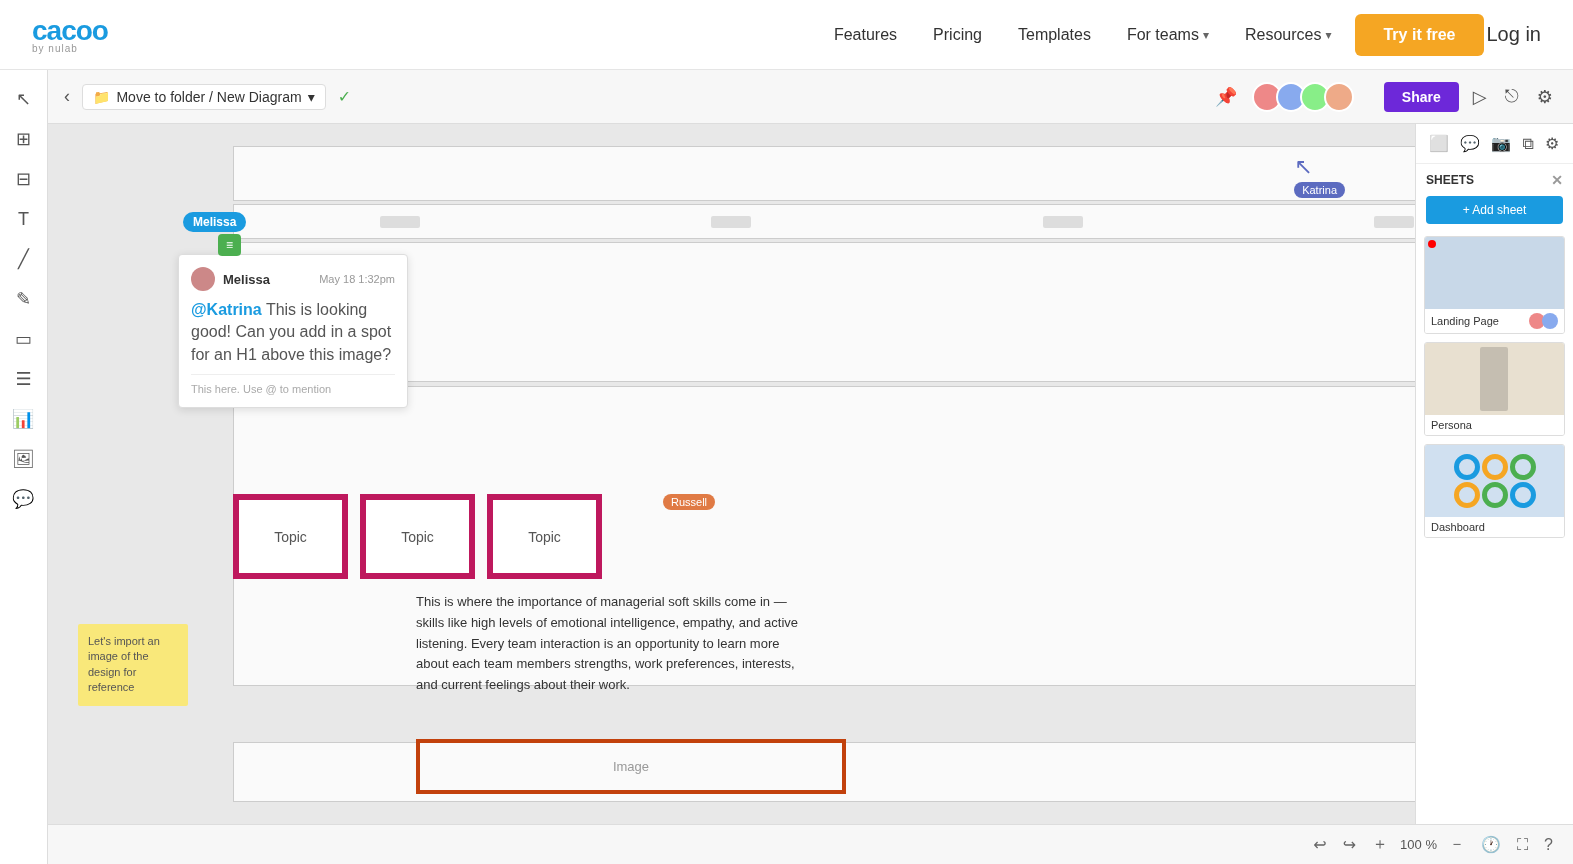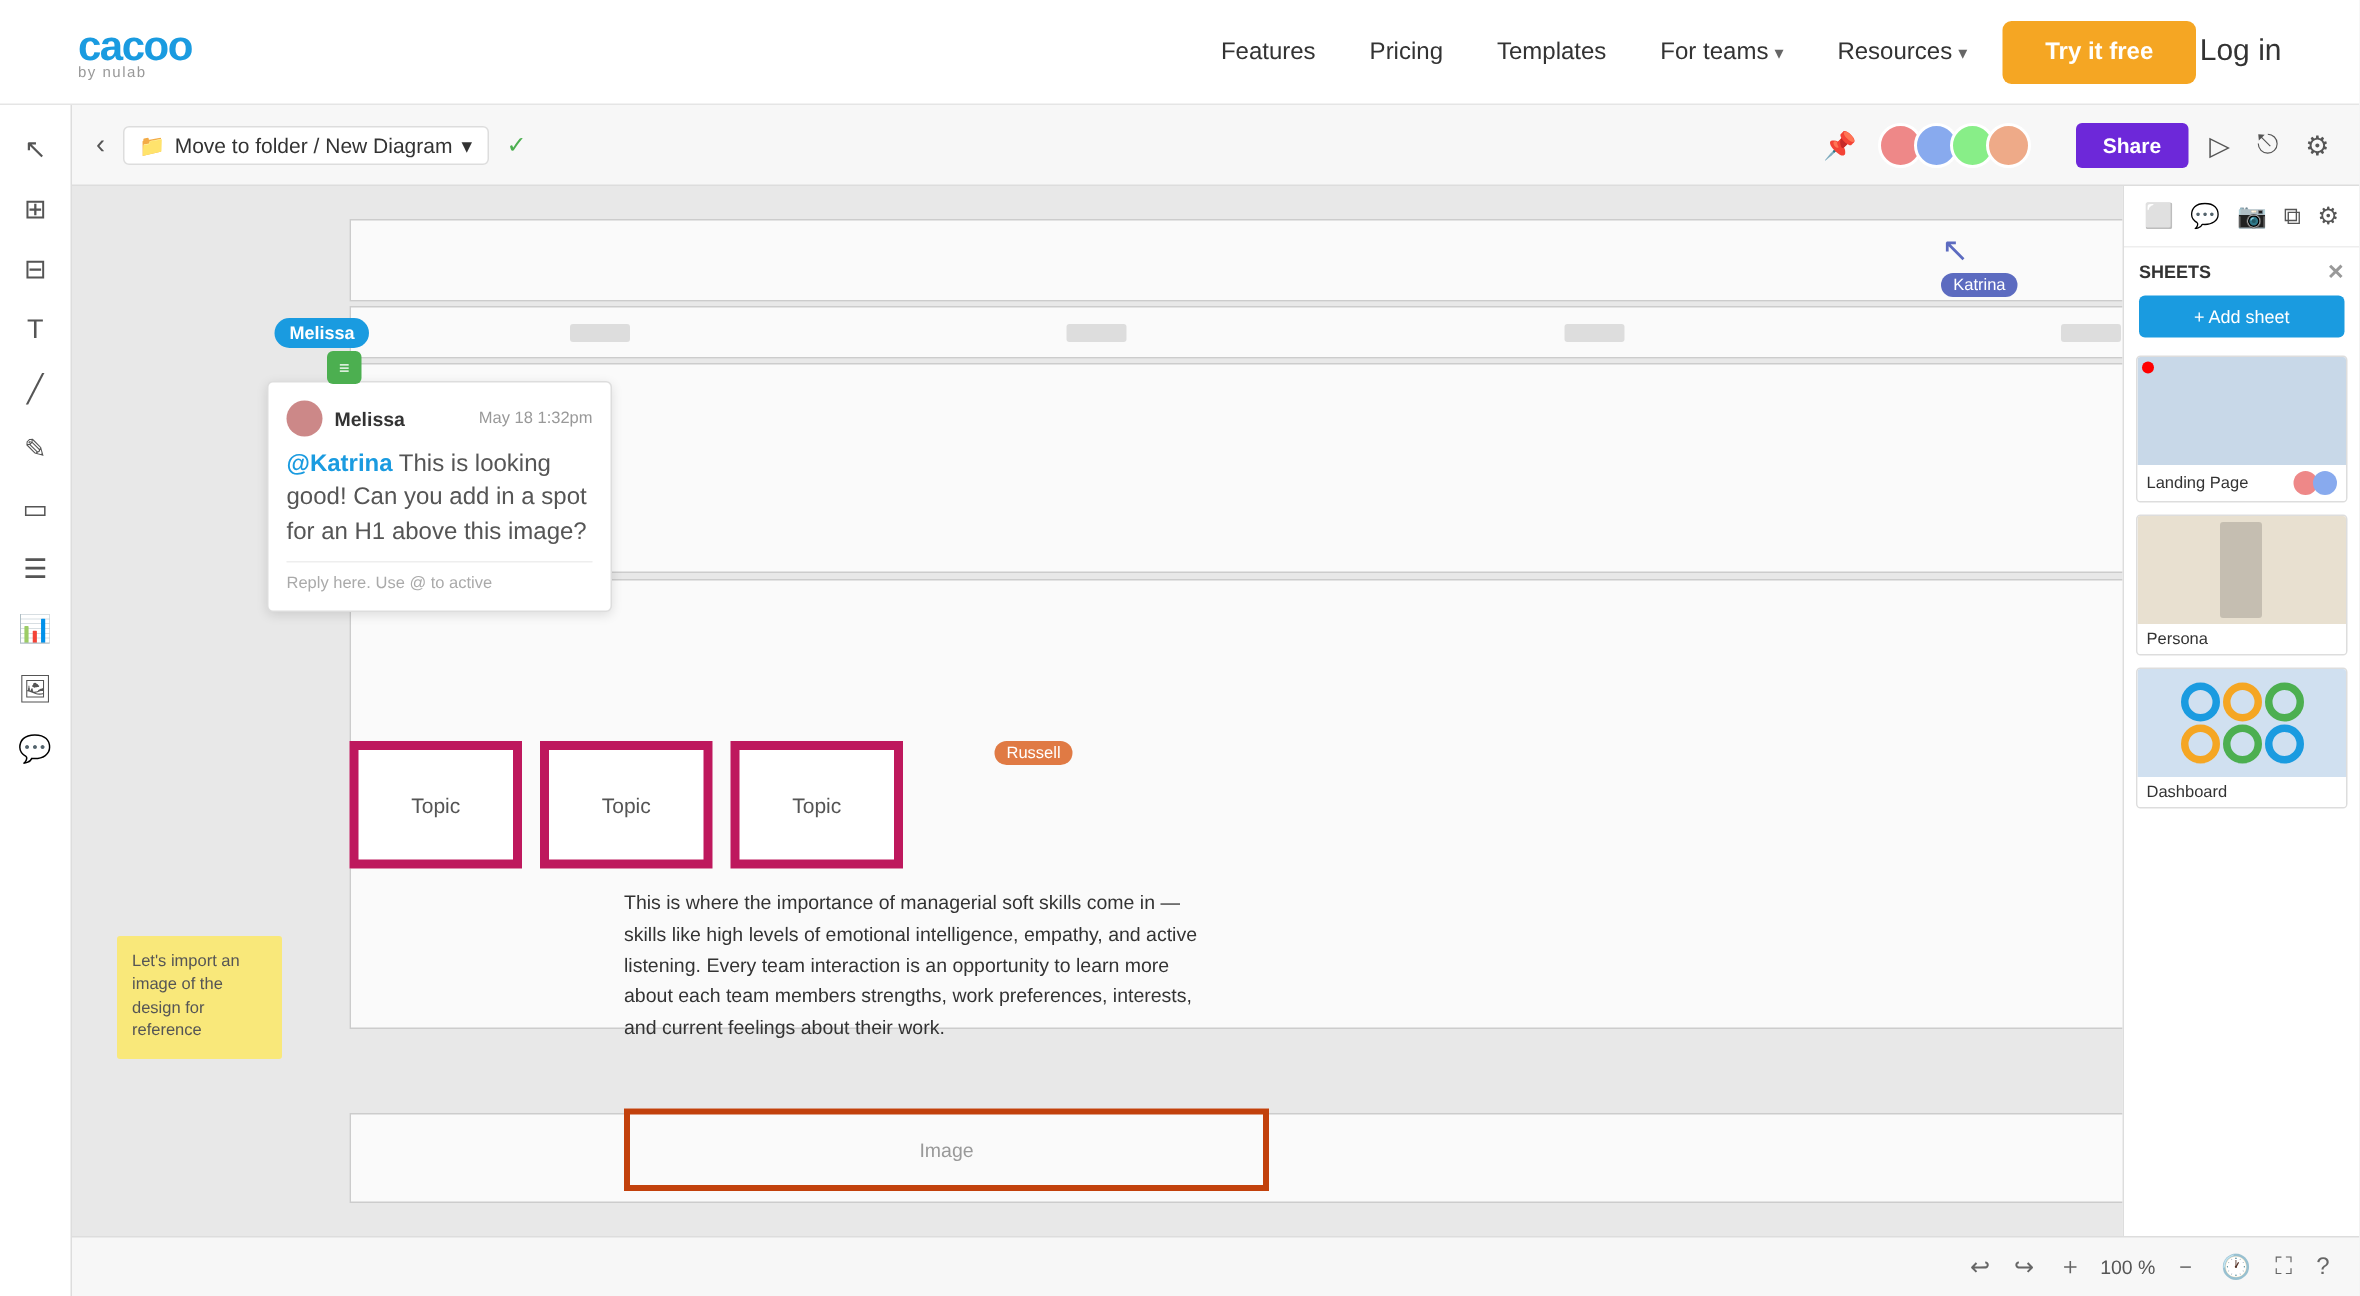--- a/index.html
+++ b/index.html
@@ -1,21 +1,21 @@
 <!DOCTYPE html>
 <html><head>
   <meta charset="utf-8">
   <style>
     * { box-sizing: border-box; margin: 0; padding: 0; }
     body { font-family: -apple-system, BlinkMacSystemFont, 'Segoe UI', sans-serif; background: #fff; width: 1573px; min-height: 864px; overflow-x: hidden; }
 
     
     .navbar {
       display: flex; align-items: center; height: 70px;
-      padding: 0 52px; border-bottom: 1px solid #e5e5e5;
+      padding: 0 32px; border-bottom: 1px solid #e5e5e5;
       position: relative; z-index: 10; background: #fff;
     }
     .logo { display: flex; flex-direction: column; align-items: flex-start; margin-right: auto; }
     .logo-text { font-size: 28px; font-weight: 700; color: #1a9be0; letter-spacing: -1px; }
     .logo-sub { font-size: 10px; color: #999; letter-spacing: 1px; margin-top: -4px; }
     .nav-links { display: flex; align-items: center; gap: 36px; margin-right: 24px; }
     .nav-link { font-size: 16px; color: #333; text-decoration: none; cursor: pointer; display: flex; align-items: center; gap: 4px; }
     .nav-link .chevron { font-size: 12px; color: #666; }
     .btn-try { background: #f5a623; color: #fff; border: none; border-radius: 6px; padding: 12px 28px; font-size: 16px; font-weight: 600; cursor: pointer; }
     .btn-login { font-size: 20px; color: #333; margin-left: 3px; cursor: pointer; background: none; border: none; }
@@ -312,21 +312,21 @@
         <div class="comment-bubble-area">
           <div class="comment-header">
             <div class="comment-avatar"></div>
             <span class="comment-name">Melissa</span>
             <span class="comment-time">May 18 1:32pm</span>
           </div>
           <div class="comment-text">
             <span class="comment-mention">@Katrina</span>
             <span> This is looking good! Can you add in a spot for an H1 above this image?</span>
           </div>
-          <div class="comment-reply">Reply here. Use @ to active</div>
+          <div class="comment-reply">This here. Use @ to mention</div>
         </div>
 
         <div class="katrina-cursor">
           <div class="cursor-arrow">↖</div>
           <div class="cursor-label">Katrina</div>
         </div>
 
         <div class="russell-cursor">
           <div class="russell-label">Russell</div>
         </div>

